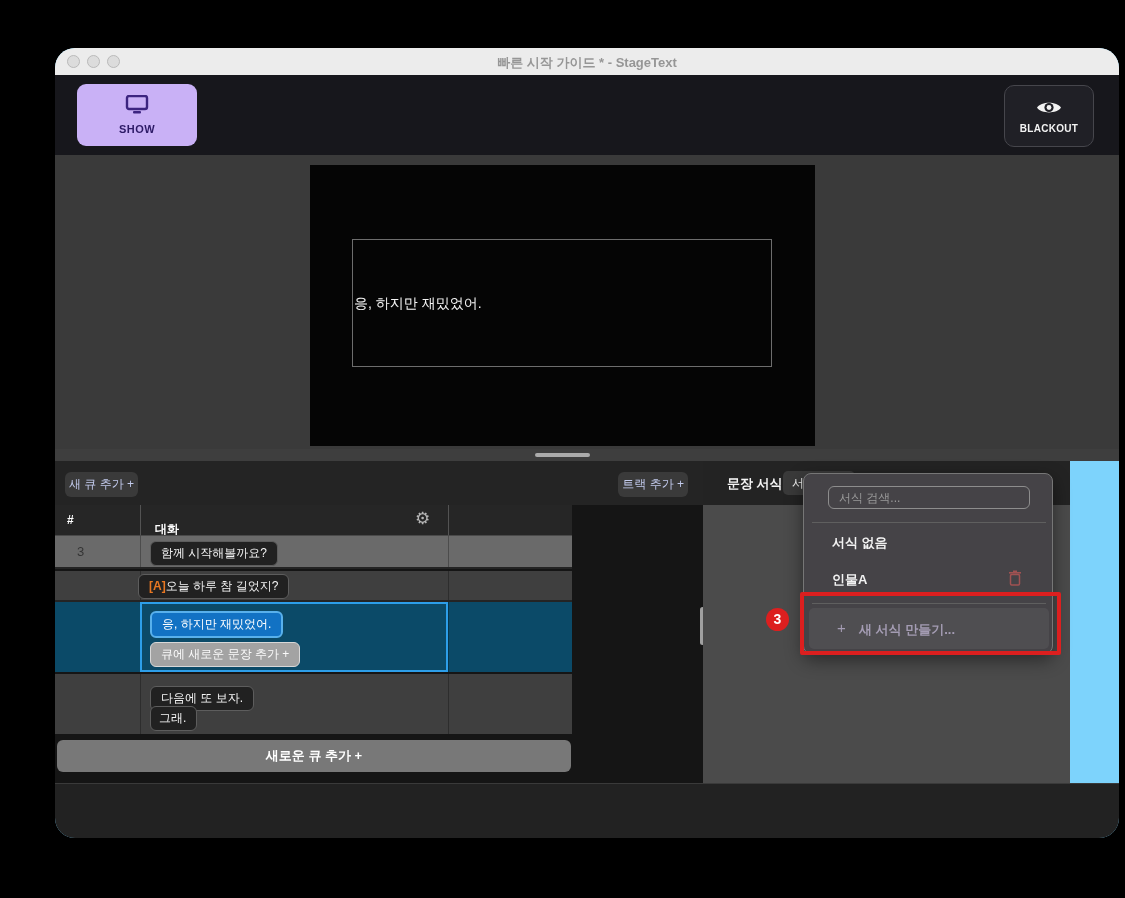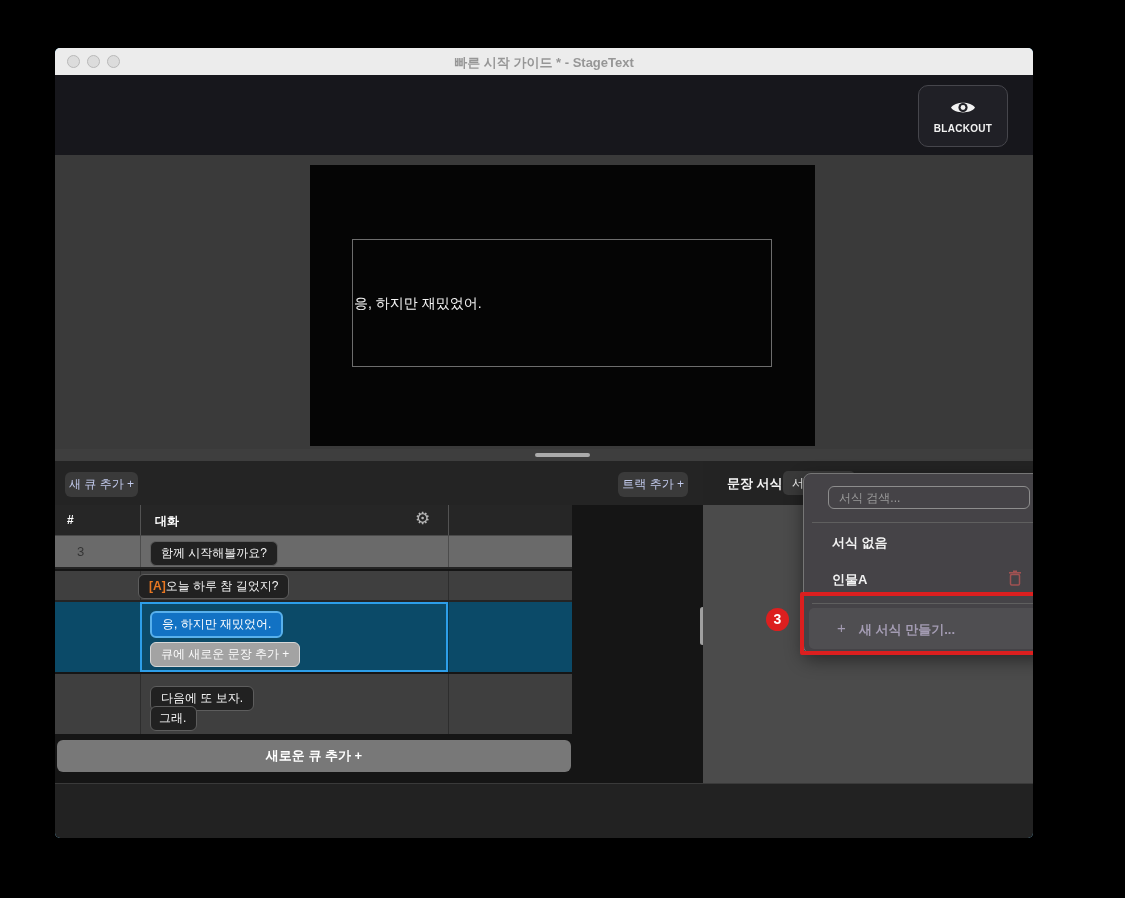--- a/index.html
+++ b/index.html
@@ -1,20 +1,20 @@
 <!DOCTYPE html>
 <html><head>
 <meta charset="utf-8">
 <style>
   * { margin: 0; padding: 0; box-sizing: border-box; }
   html, body { width: 1125px; height: 898px; background: #000; font-family: "Liberation Sans", sans-serif; }
 
   .window {
-    position: absolute; left: 55px; top: 48px; width: 978px; height: 790px;
-    border-radius: 5px; overflow: hidden; background: #7dd3fc;
+    position: absolute; left: 55px; top: 48px; width: 1064px; height: 790px;
+    border-radius: 20px; overflow: hidden; background: #7dd3fc;
   }
 
   
   .titlebar { position: absolute; left: 0; top: 0; width: 100%; height: 27px; background: #ececec; }
   .traffic { position: absolute; top: 7px; width: 13px; height: 13px; border-radius: 50%; background: #dcdcdc; border: 1px solid #b9b9b9; }
   .t1 { left: 12px; } .t2 { left: 32px; } .t3 { left: 52px; }
   .win-title { position: absolute; left: 0; right: 0; top: 6px; text-align: center; font-size: 13px; font-weight: bold; color: #969696; }
 
   
   .toolbar { position: absolute; left: 0; top: 27px; width: 100%; height: 80px; background: #17171c; }
@@ -48,21 +48,21 @@
     position: absolute; top: 11px; height: 25px; padding: 0 4px;
     background: #3a3a3a; border: none; border-radius: 6px; cursor: pointer;
     color: #c3cbee; font-size: 12px; line-height: 25px;
   }
   .add-cue { left: 10px; }
   .add-track { right: 15px; }
 
   .cue-table { position: absolute; left: 0; top: 44px; width: 517px; }
   .thead { position: absolute; left: 0; top: 0; width: 517px; height: 31px; background: #262626; border-bottom: 1px solid #4a4a4a; }
   .th-num { position: absolute; left: 12px; top: 8px; color: #fff; font-size: 12px; font-weight: bold; }
-  .th-dialog { position: absolute; left: 100px; top: 8px; color: #fff; font-size: 12px; font-weight: bold; }
+  .th-dialog { position: absolute; left: 100px; top: 16px; color: #fff; font-size: 12px; font-weight: bold; }
   .gear { position: absolute; left: 360px; top: 3px; color: #b5b5b5; font-size: 17px; cursor: pointer; }
   .col-line { position: absolute; top: 0; bottom: 0; width: 1px; background: rgba(120,120,120,0.55); }
   .cl1 { left: 85px; } .cl2 { left: 393px; }
   .row { position: absolute; left: 0; width: 517px; }
   .r-active { top: 31px; height: 33px; background: #6a6a6a; border-bottom: 2px solid #242424; }
   .r-a { top: 66px; height: 31px; background: #3f3f3f; border-bottom: 2px solid #242424; }
   .r-selected { top: 97px; height: 70px; background: #0b4a68; }
   .r-b { top: 169px; height: 60px; background: #3f3f3f; }
   .row .col-line-row { position: absolute; top: 0; bottom: 0; width: 1px; background: rgba(0,0,0,0.28); }
   .row-num { position: absolute; left: 22px; top: 8px; color: #353535; font-size: 13px; }
@@ -134,20 +134,29 @@
 <div class="window">
 
   <div class="titlebar">
     <div class="traffic t1"></div>
     <div class="traffic t2"></div>
     <div class="traffic t3"></div>
     <div class="win-title">빠른 시작 가이드 * - StageText</div>
   </div>
 
   <div class="toolbar">
+    <button class="show-btn">
+      <span>
+        <svg width="24" height="20" viewBox="0 0 24 20">
+          <rect x="2" y="1" width="20" height="13" rx="2" fill="none" stroke="#3c2480" stroke-width="2.4"></rect>
+          <rect x="8" y="16" width="8" height="2.6" rx="1" fill="#3c2480"></rect>
+        </svg>
+      </span>
+      <span class="label">SHOW</span>
+    </button>
     <button class="blackout-btn">
       <span>
         <svg width="26" height="17" viewBox="0 0 26 17">
           <path d="M1 8.5 C5 2, 21 2, 25 8.5 C21 15, 5 15, 1 8.5 Z" fill="#f2f2f2"></path>
           <circle cx="13" cy="8.5" r="4.6" fill="#202026"></circle>
           <circle cx="13" cy="8.5" r="2.4" fill="#f2f2f2"></circle>
         </svg>
       </span>
       <span class="label">BLACKOUT</span>
     </button>

